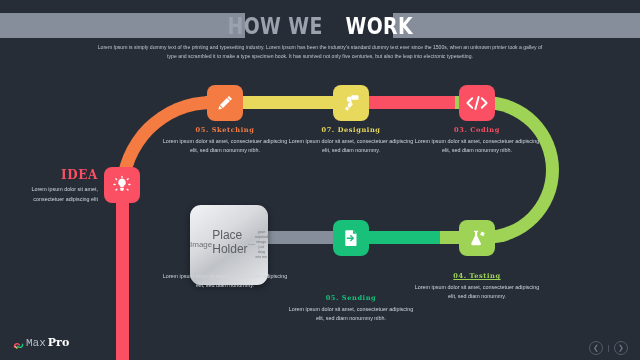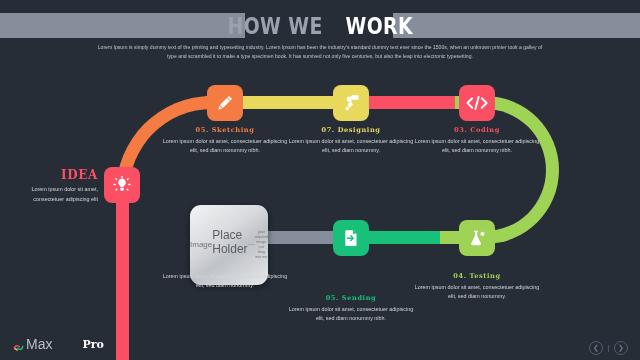--- a/index.html
+++ b/index.html
@@ -93,21 +93,21 @@
   }
   .blk .b{font-size:5.4px;line-height:1.75;color:#d2d6dc;}
 
   .blk-sketch{left:161px;top:126px;}
   .blk-sketch .h{color:#f47c42;}
   .blk-design{left:287px;top:126px;}
   .blk-design .h{color:#e8d95c;}
   .blk-code{left:413px;top:126px;}
   .blk-code .h{color:#fb4f63;}
   .blk-test{left:413px;top:272px;}
-  .blk-test .h{color:#9ed356;}
+  .blk-test .h{color:#9ed356;text-decoration:underline;}
   .blk-send{left:287px;top:261px;margin-top:33px;}
   .blk-send .h{color:#18c07a;}
   .blk-done{left:161px;top:272px;}
   .blk-done .h{color:#e9ecef;}
 
   
   .blk-idea{position:absolute;left:10px;top:168px;width:88px;text-align:right;}
   .blk-idea .h{font-size:12px;font-weight:bold;color:#fb4f63;letter-spacing:.6px;
     font-family:"DejaVu Serif", serif;margin-bottom:3px;}
   .blk-idea .b{font-size:5.4px;line-height:1.8;color:#d2d6dc;}
@@ -123,22 +123,22 @@
   .ph .l1{font-size:8px;color:#6e7278;line-height:1.15;}
   .ph .l2{font-size:12px;color:#5b5f65;line-height:1.15;margin-bottom:4px;}
   .ph .rule{width:48px;height:1px;background:#a8abb0;margin:2px 0 3px;}
   .ph .l3{font-size:3.6px;color:#73777d;line-height:1.35;text-align:center;}
 
   
   .logo{
     position:absolute;left:13px;top:336px;display:flex;align-items:center;gap:2px;
   }
   .logo .mark{width:11px;height:11px;}
-  .logo .w1{font-size:14px;color:#b9bec6;font-family:Liberation Sans, sans-serif;}
-  .logo .w2{font-size:11px;color:#ffffff;font-weight:bold;font-family:"DejaVu Serif", serif;margin-left:28px;}
+  .logo .w1{font-size:11px;color:#b9bec6;font-family:Liberation Mono, monospace;}
+  .logo .w2{font-size:11px;color:#ffffff;font-weight:bold;font-family:"DejaVu Serif", serif;}
 
   .nav{position:absolute;right:12px;top:341px;display:flex;align-items:center;gap:5px;}
   .nav .nbtn{width:12px;height:12px;border-radius:50%;border:1px solid #545c69;
     display:flex;align-items:center;justify-content:center;color:#707886;font-size:7px;}
   .nav .sep{width:1px;height:7px;background:#4b5462;}
 </style>
 </head>
 <body>
 
 <div class="stage">

